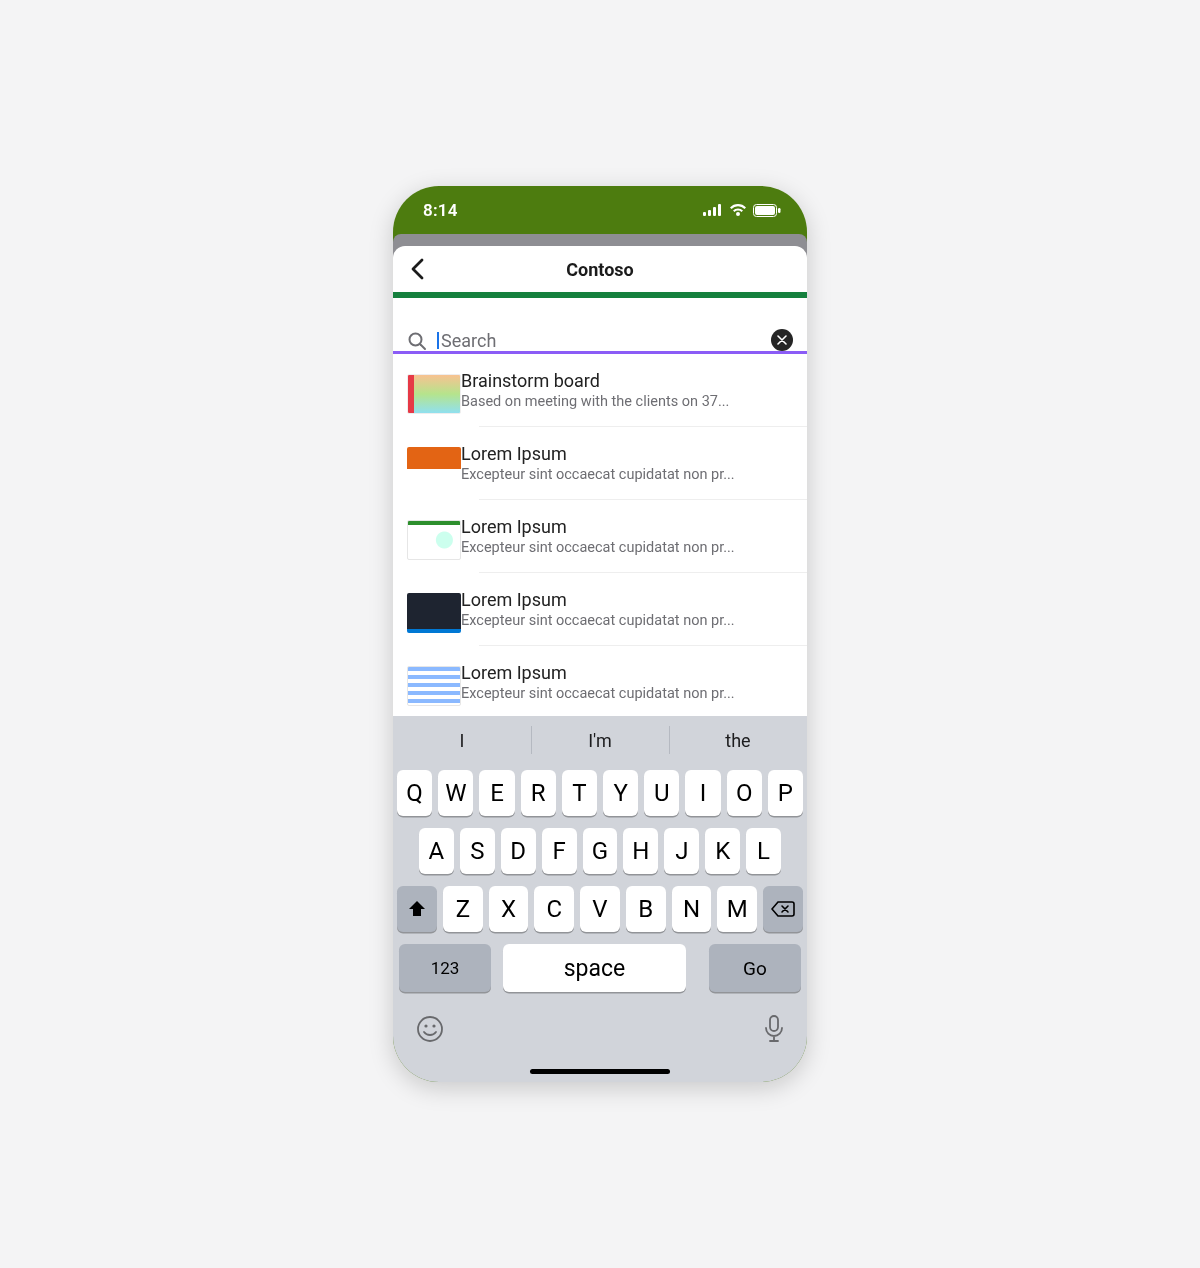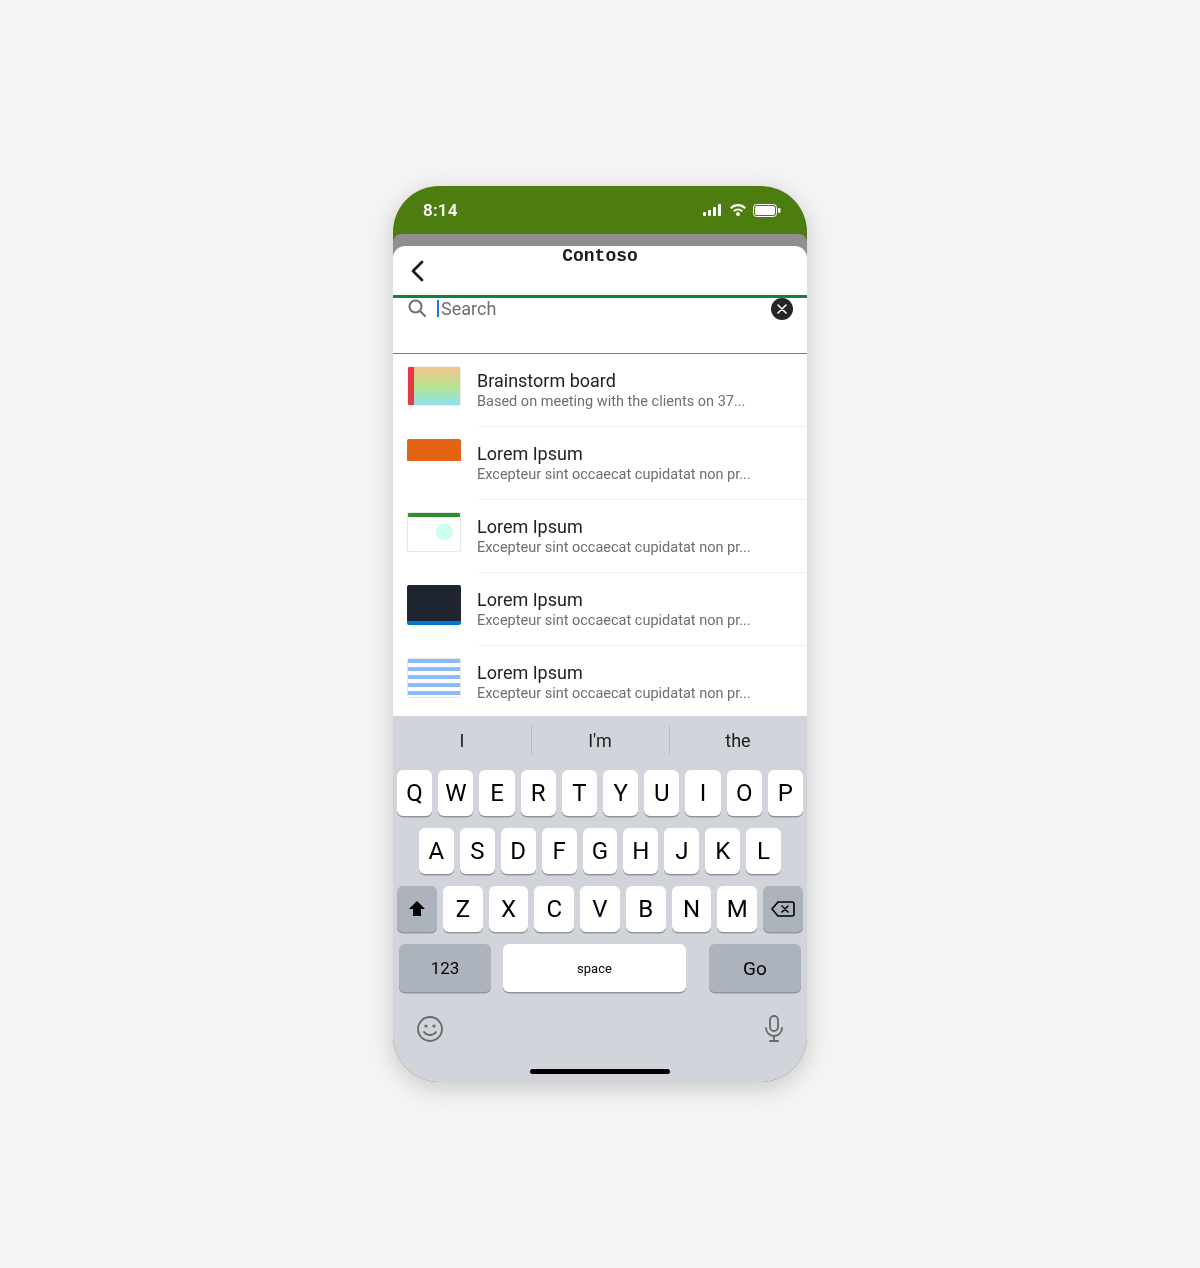--- a/index.html
+++ b/index.html
@@ -49,40 +49,40 @@
     top: 60px; left: 0; right: 0; bottom: 366px;
     background: #fff;
     border-radius: 12px 12px 0 0;
     display: flex;
     flex-direction: column;
     overflow: hidden;
   }
   .navbar {
     height: 52px;
     display: flex;
+    align-items: center;
     position: relative;
-    border-bottom: 3px solid #15803d;
-    font-family: Liberation Mono, monospace;
+    border-bottom: 6px solid #15803d;
   }
   .back-btn { width: 48px; height: 100%; display:flex; align-items:center; justify-content:center; cursor:pointer; }
   .nav-title {
     position: absolute;
     left: 0; right: 0;
     text-align: center;
     font-weight: 700;
     font-size: 18px;
     color: #1b1b1b;
     pointer-events: none;
   }
   .searchbar {
     height: 56px;
     display: flex;
-    align-items: flex-start;
+    align-items: flex-end;
     padding: 0 14px;
-    border-bottom: 1px solid #8b5cf6;
+    border-bottom: 3px solid #8b5cf6;
     gap: 10px;
   }
   .searchbar svg { flex: 0 0 auto; }
   .placeholder {
     flex: 1;
     color: #6e6e73;
     font-size: 18px;
     position: relative;
     padding-left: 4px;
   }
@@ -98,22 +98,22 @@
     border-radius: 50%;
     background: #252525;
     display: flex; align-items: center; justify-content: center;
     cursor: pointer;
   }
   .clear-btn svg { display:block; }
 
   .results { flex: 1; overflow: hidden; padding-left: 14px; }
   .item {
     display: flex;
-    align-items: flex-start;
-    gap: 16px;
+    align-items: flex-end;
+    gap: 0;
     padding: 12px 0 12px 0;
     cursor: pointer;
   }
   .item-body {
     flex: 1;
     padding-right: 14px;
     padding-top: 4px;
     padding-bottom: 4px;
     min-width: 0;
   }
@@ -178,21 +178,21 @@
   .krow.r2 { padding: 0 22px;}
   .krow.r3 .key { max-width: 40px;}
   .key.fn {
     background:#adb3bd;
     max-width:52px; flex:0 0 52px;
     font-size:17px;
   }
   .krow.r4 { padding: 0 2px; gap:12px;text-align:right;}
   .krow.r4 .key { max-width:none; height:48px;}
   .key.num { flex:0 0 92px; background:#adb3bd; font-size:17px;}
-  .key.space { flex:1; font-size:13px;}
+  .key.space { flex:1; font-size:23px;}
   .key.go { flex:0 0 92px; background:#adb3bd; font-size:19px;margin-left:11px;}
   .kb-bottom {
     flex:1;
     display:flex;
     align-items:flex-start;
     justify-content:space-between;
     padding: 14px 22px 0;
   }
   .kb-bottom svg { display:block; opacity:0.7; cursor:pointer;}
   .home-ind {

